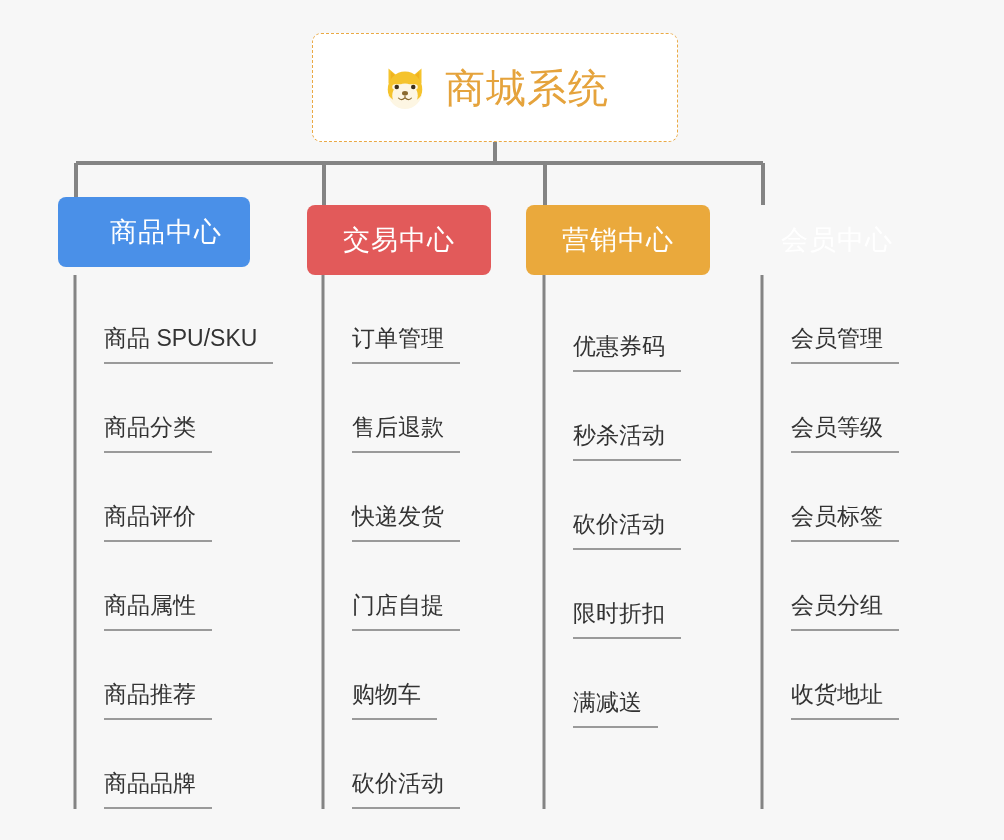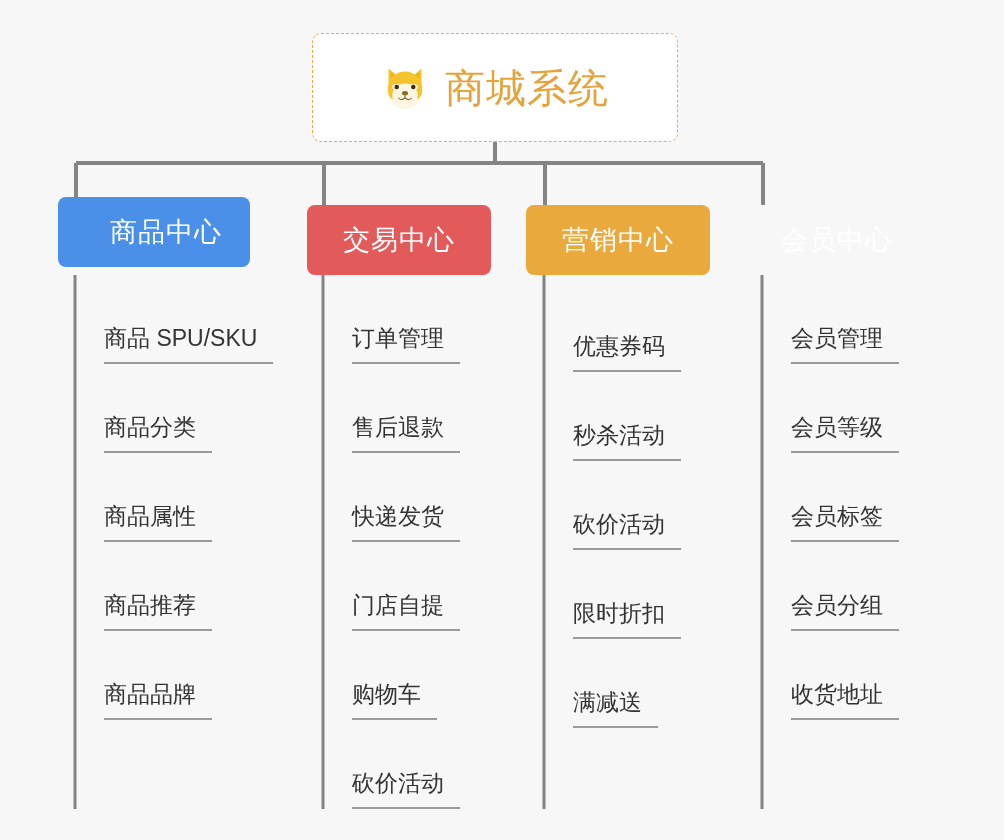--- a/index.html
+++ b/index.html
@@ -145,20 +145,23 @@
         <span>商品中心</span>
       </div>
       <div class="leaf-col" style="left: 74px;">
         <div class="leaf-item">
           <span class="leaf-label">商品 SPU/SKU</span>
         </div>
         <div class="leaf-item">
           <span class="leaf-label">商品分类</span>
         </div>
         <div class="leaf-item">
+          <span class="leaf-label">商品评价</span>
+        </div>
+        <div class="leaf-item">
           <span class="leaf-label">商品属性</span>
         </div>
         <div class="leaf-item">
           <span class="leaf-label">商品推荐</span>
         </div>
         <div class="leaf-item">
           <span class="leaf-label">商品品牌</span>
         </div>
       </div>
       <div class="cat-box" style="left: 307px; top: 205px; width: 184px; background: rgb(226, 90, 90);">

